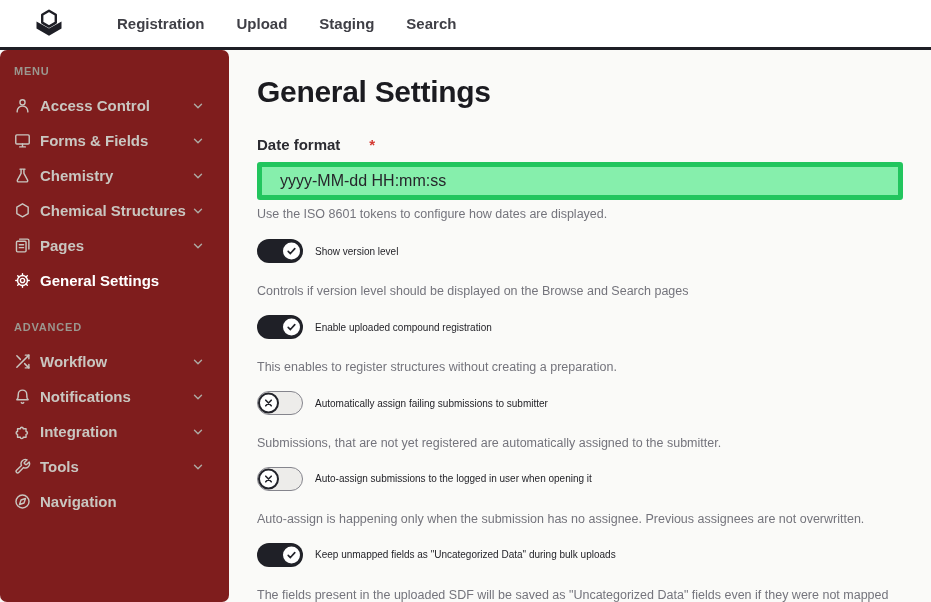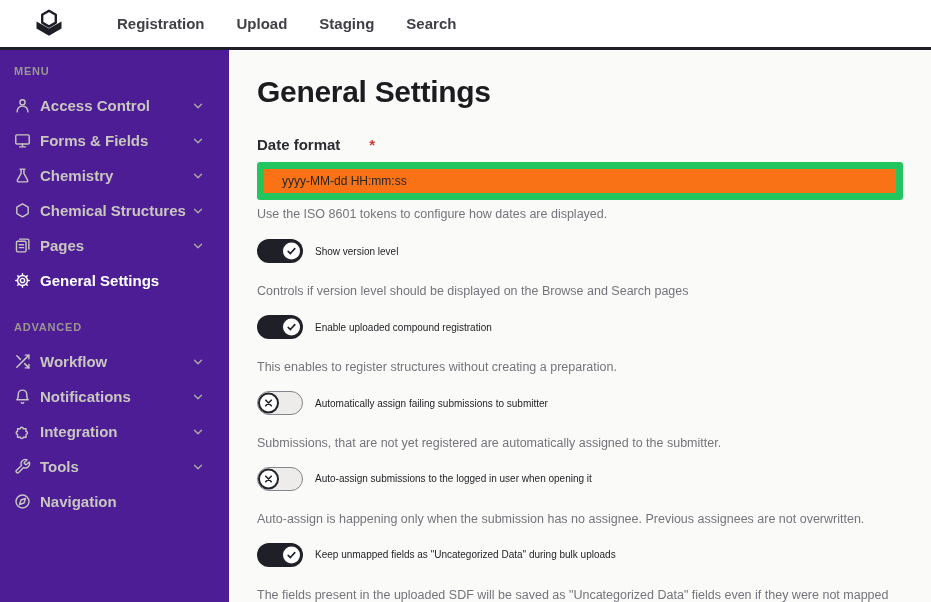--- a/index.html
+++ b/index.html
@@ -12,41 +12,41 @@
   .topnav { height:50px; background:#ffffff; border-bottom:3px solid #1e1f26;
             display:flex; align-items:center; padding-left:33px; flex:0 0 auto;gap:16px; }
   .logo { width:32px; height:34px; margin-right:36px; display:flex; align-items:center; }
   .topnav-links { display:flex; gap:32px; }
   .topnav-link { font-size:15px; font-weight:700; color:#3f3f46; text-decoration:none; cursor:pointer; }
 
   
   .body-row { flex:1; display:flex; min-height:0; }
 
   
-  .sidebar { width:229px; flex:0 0 229px; background:#4c1d95; padding-top:15px; color:#c9c6c0; }
+  .sidebar { width:229px; flex:0 0 229px; background:#7f1d1d; padding-top:15px; color:#c9c6c0;border-radius:7px; }
   .section-heading { font-size:11px; font-weight:700; letter-spacing:0.8px; color:#9b978f;
                      padding:0 14px; margin-bottom:11px; }
   .section-heading.advanced { margin-top:23px; }
   .side-item { display:flex; align-items:center; height:35px; padding:0 24px 0 14px;
                font-size:15px; font-weight:700; color:#c9c6c0; cursor:pointer; }
   .side-item .s-icon { width:17px; height:17px; margin-right:9px; flex:0 0 17px; display:flex; }
   .side-item svg { width:17px; height:17px; }
   .side-item .chev { margin-left:auto; display:flex; color:#aeaba5; }
   .side-item .chev svg { width:14px; height:14px; }
   .side-item.active { color:#ffffff; }
 
   
   .main { flex:1; background:#fafaf8; padding:25px 28px 0 28px; min-width:0; }
   .page-title { font-size:30px; font-weight:800; color:#1b1b20; letter-spacing:-0.3px; margin-bottom:27px; }
 
   .field-label-row { display:flex; align-items:baseline; margin-bottom:9px;gap:25px; }
   .field-label { font-size:15px; font-weight:700; color:#2b2b31; }
   .req { color:#d43a32; margin-left:4px; font-size:15px; font-weight:700; }
-  .text-input { width:646px; height:38px; background:#f97316; border:7px solid #22c55e;
-                border-radius:3px; padding:0 18px; font-size:12px; color:#26262b;
+  .text-input { width:646px; height:38px; background:#86efac; border:5px solid #22c55e;
+                border-radius:3px; padding:0 18px; font-size:16px; color:#26262b;
                 font-family:"Liberation Sans", sans-serif; outline:none; }
   .help { font-size:12.5px; color:#74747c; margin-top:6px; max-width:646px; line-height:1.3; }
   .field-block { margin-bottom:17px; }
 
   .toggle-block { margin-bottom:15px; max-width:655px; }
   .toggle-row { display:flex; align-items:center; }
   .toggle { position:relative; width:46px; height:24px; border-radius:13px; border:none;
             cursor:pointer; flex:0 0 46px; padding:0; background:transparent; }
   .toggle.on  { background:#1f2027; }
   .toggle.off { background:#edecea; border:1px solid #85858d; }

